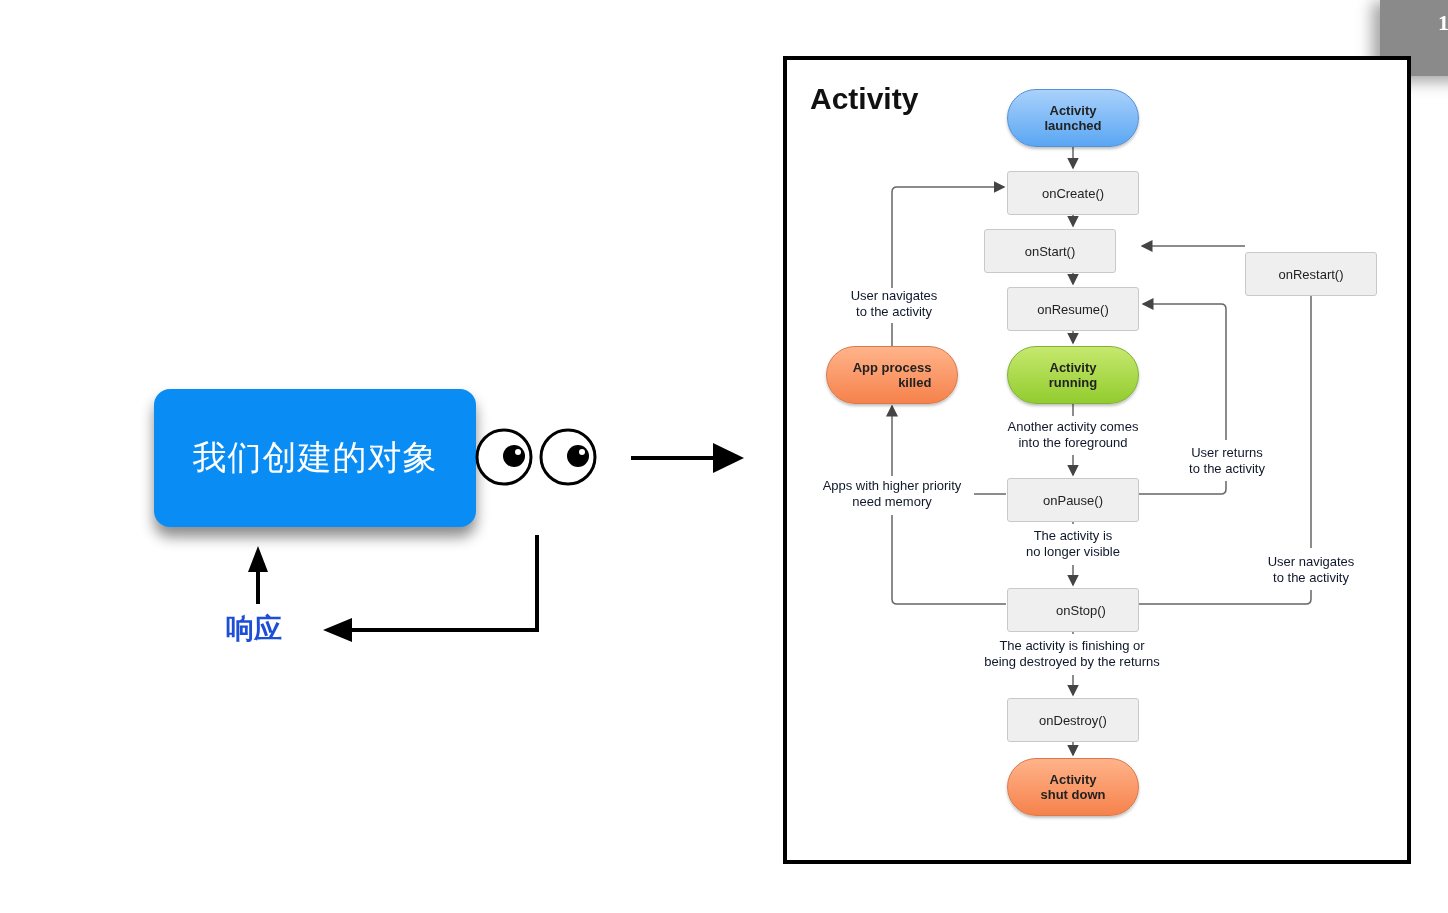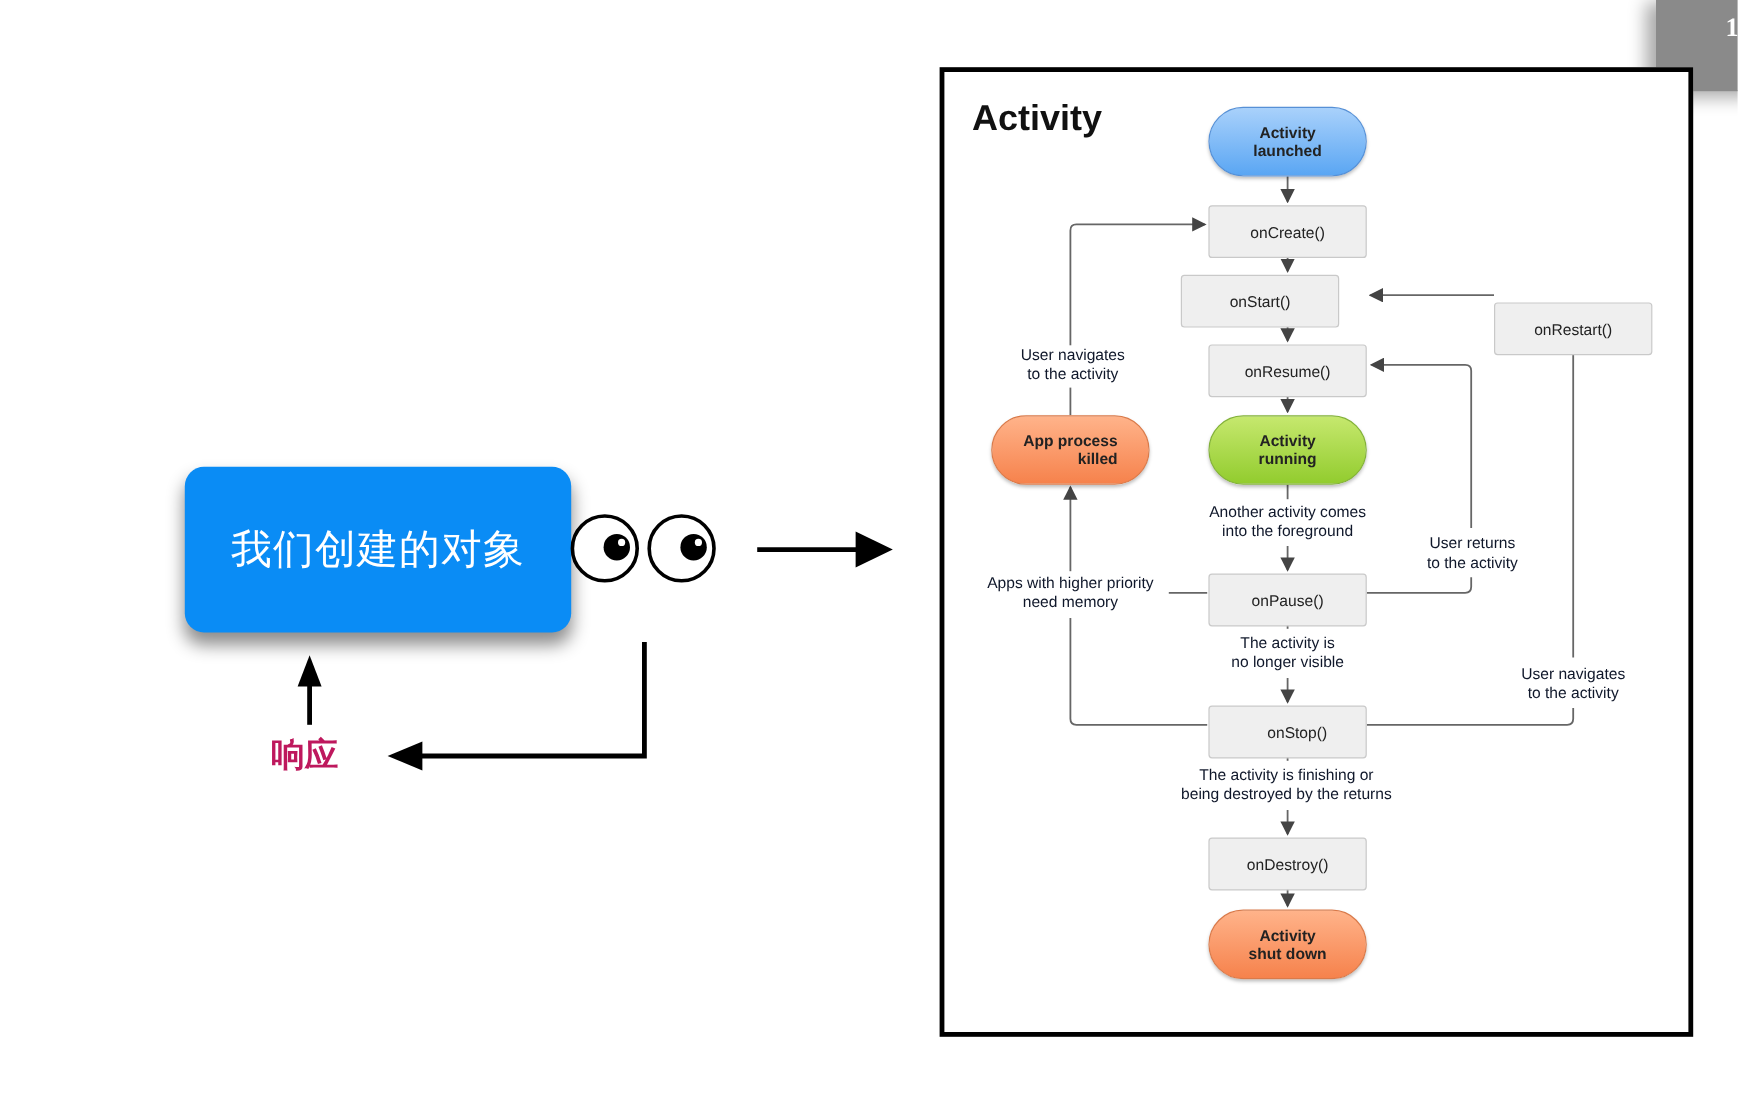--- a/index.html
+++ b/index.html
@@ -23,21 +23,21 @@
       position: absolute; left: 122px; top: 389px; width: 322px; height: 138px;
       background: #0a8cf5; border-radius: 16px;
       box-shadow: 0 10px 14px rgba(0,0,0,0.45);
       display: flex; align-items: center; justify-content: center;
       color: #fff; font-size: 34px; letter-spacing: 1px;
       font-family: "DejaVu Sans", sans-serif;
       margin-left: 32px;
     }
     .respond-label {
       position: absolute; left: 226px; top: 610px; font-size: 28px; font-weight: bold;
-      color: #be185d; font-family: Liberation Serif, serif;
+      color: #1d4ed8; font-family: Liberation Serif, serif;
     }
     svg.overlay { position: absolute; left: 0; top: 0; }
     
     .frame {
       position: absolute; left: 783px; top: 56px; width: 620px; height: 800px;
       border: 4px solid #000; background: #fff;
     }
     .frame-title {
       position: absolute; left: 810px; top: 82px; font-size: 30px; font-weight: bold; color: #111;
     }

